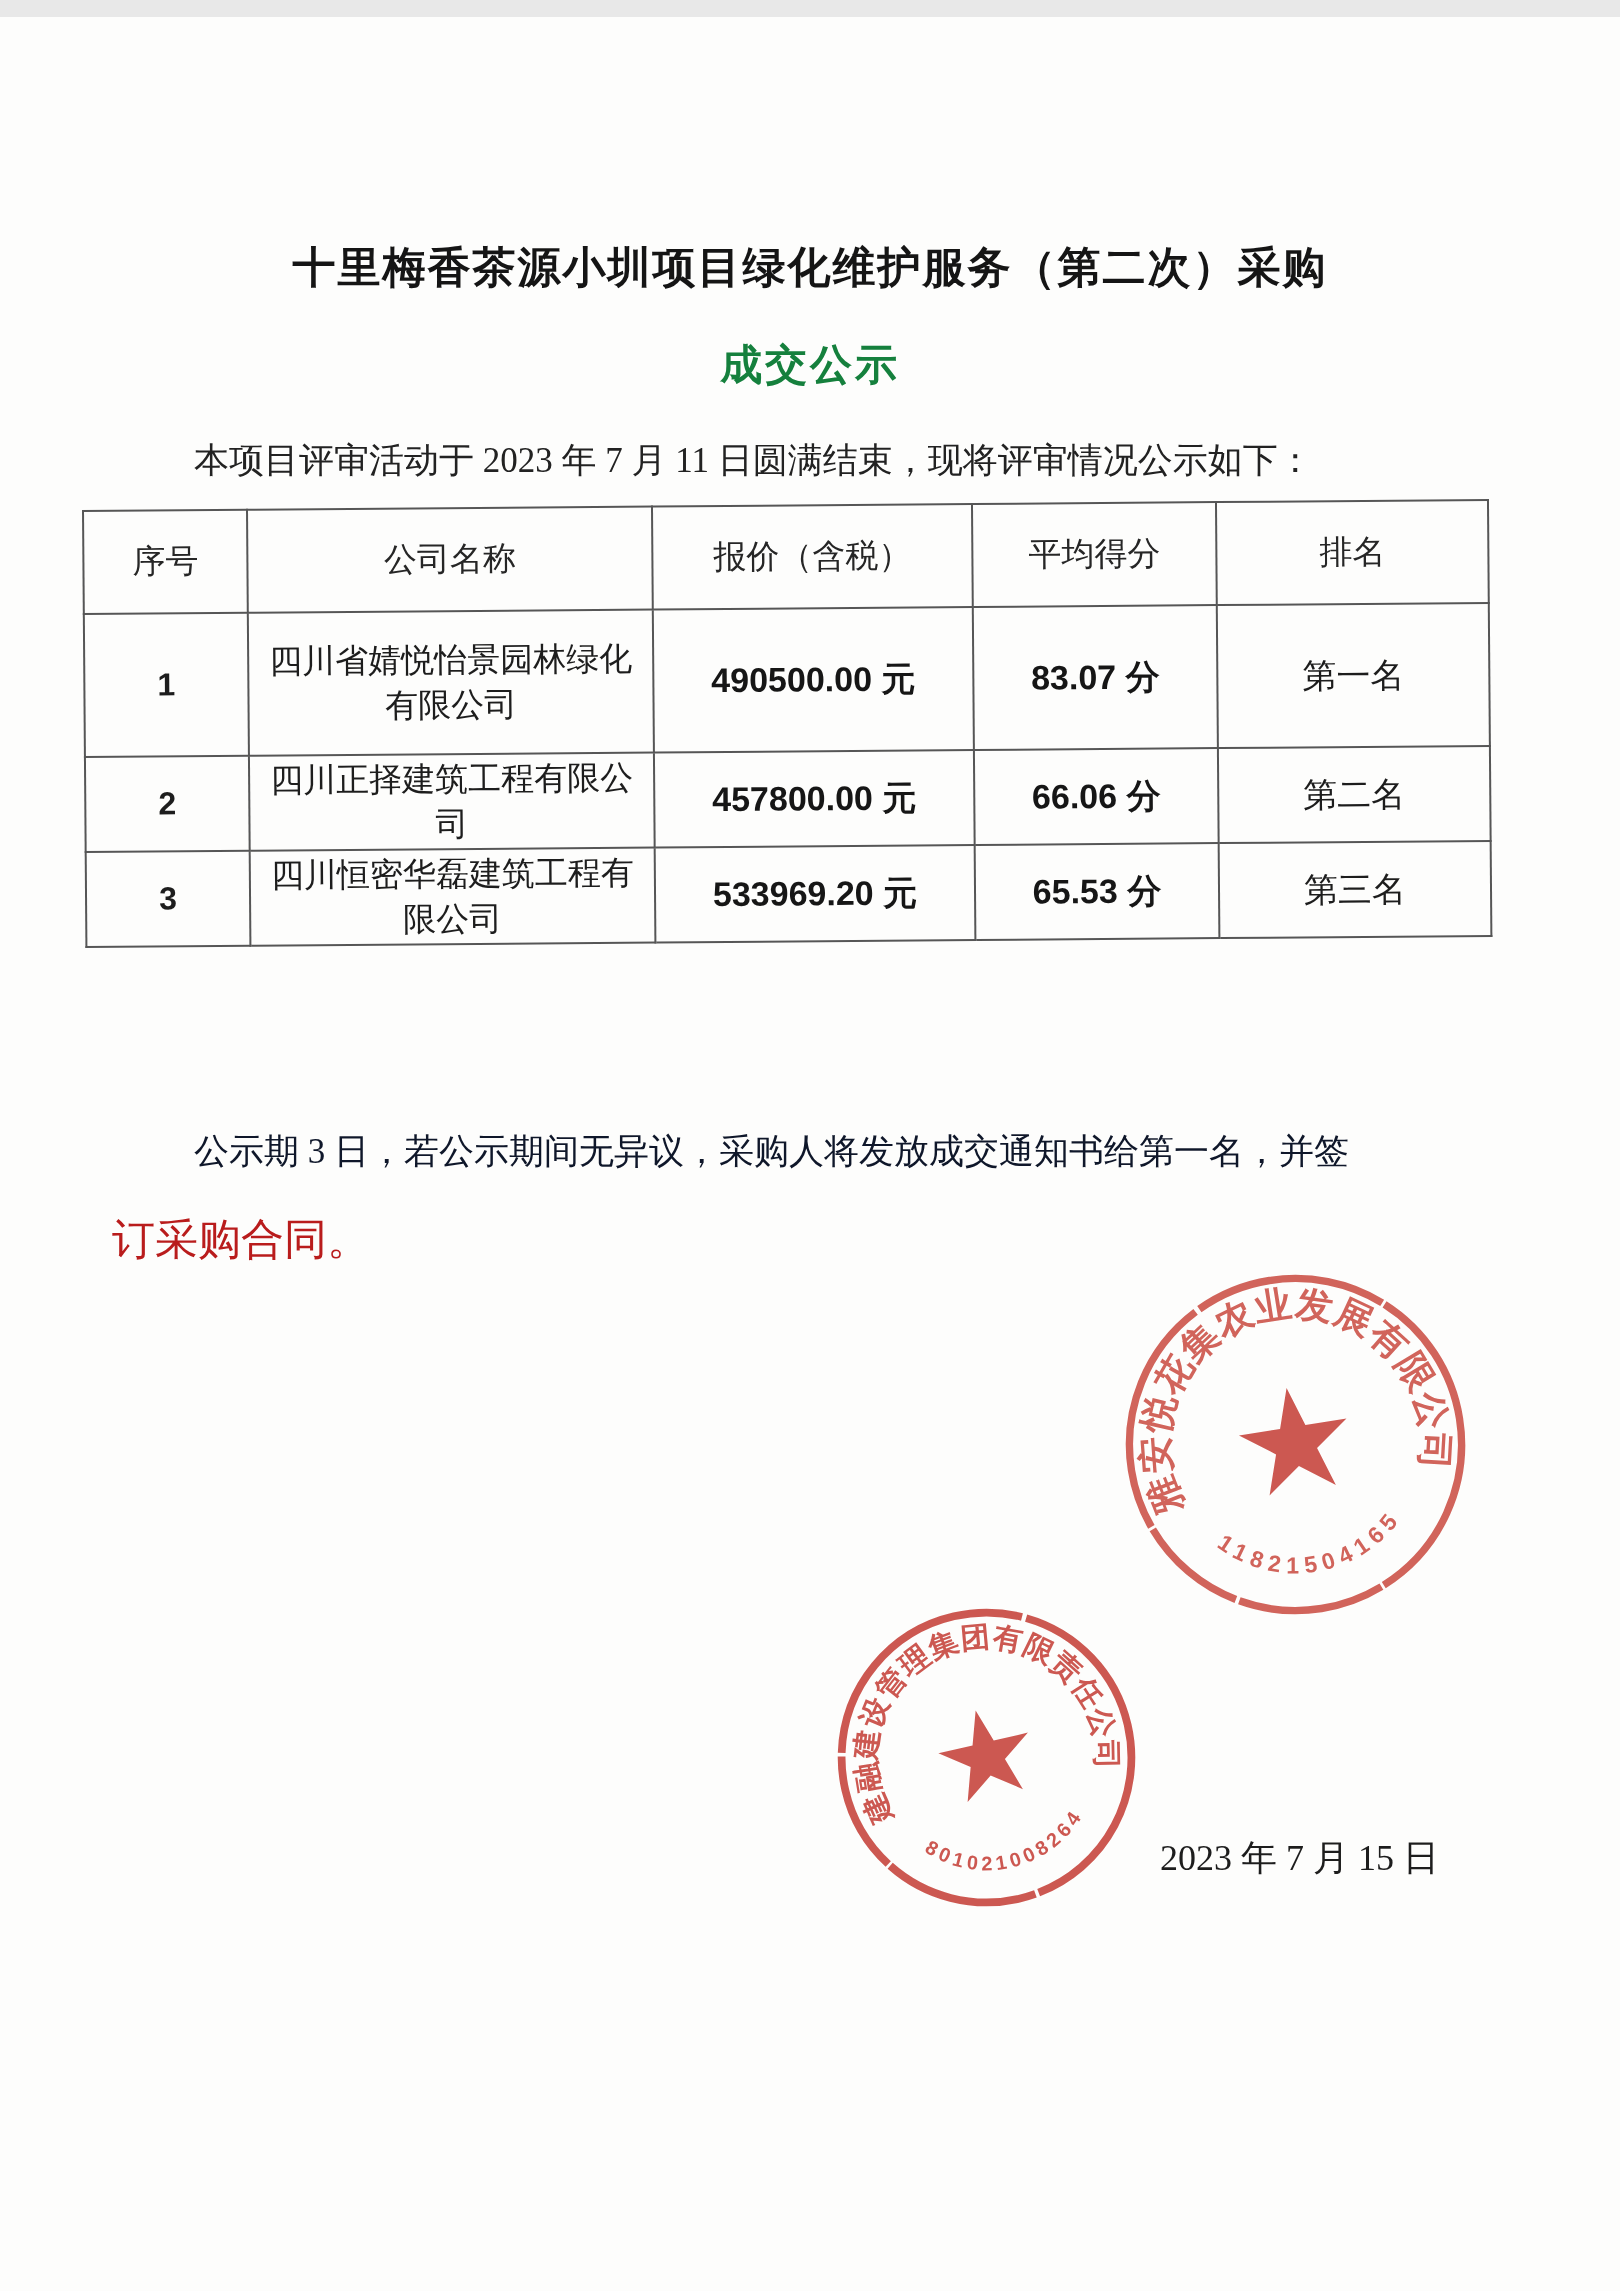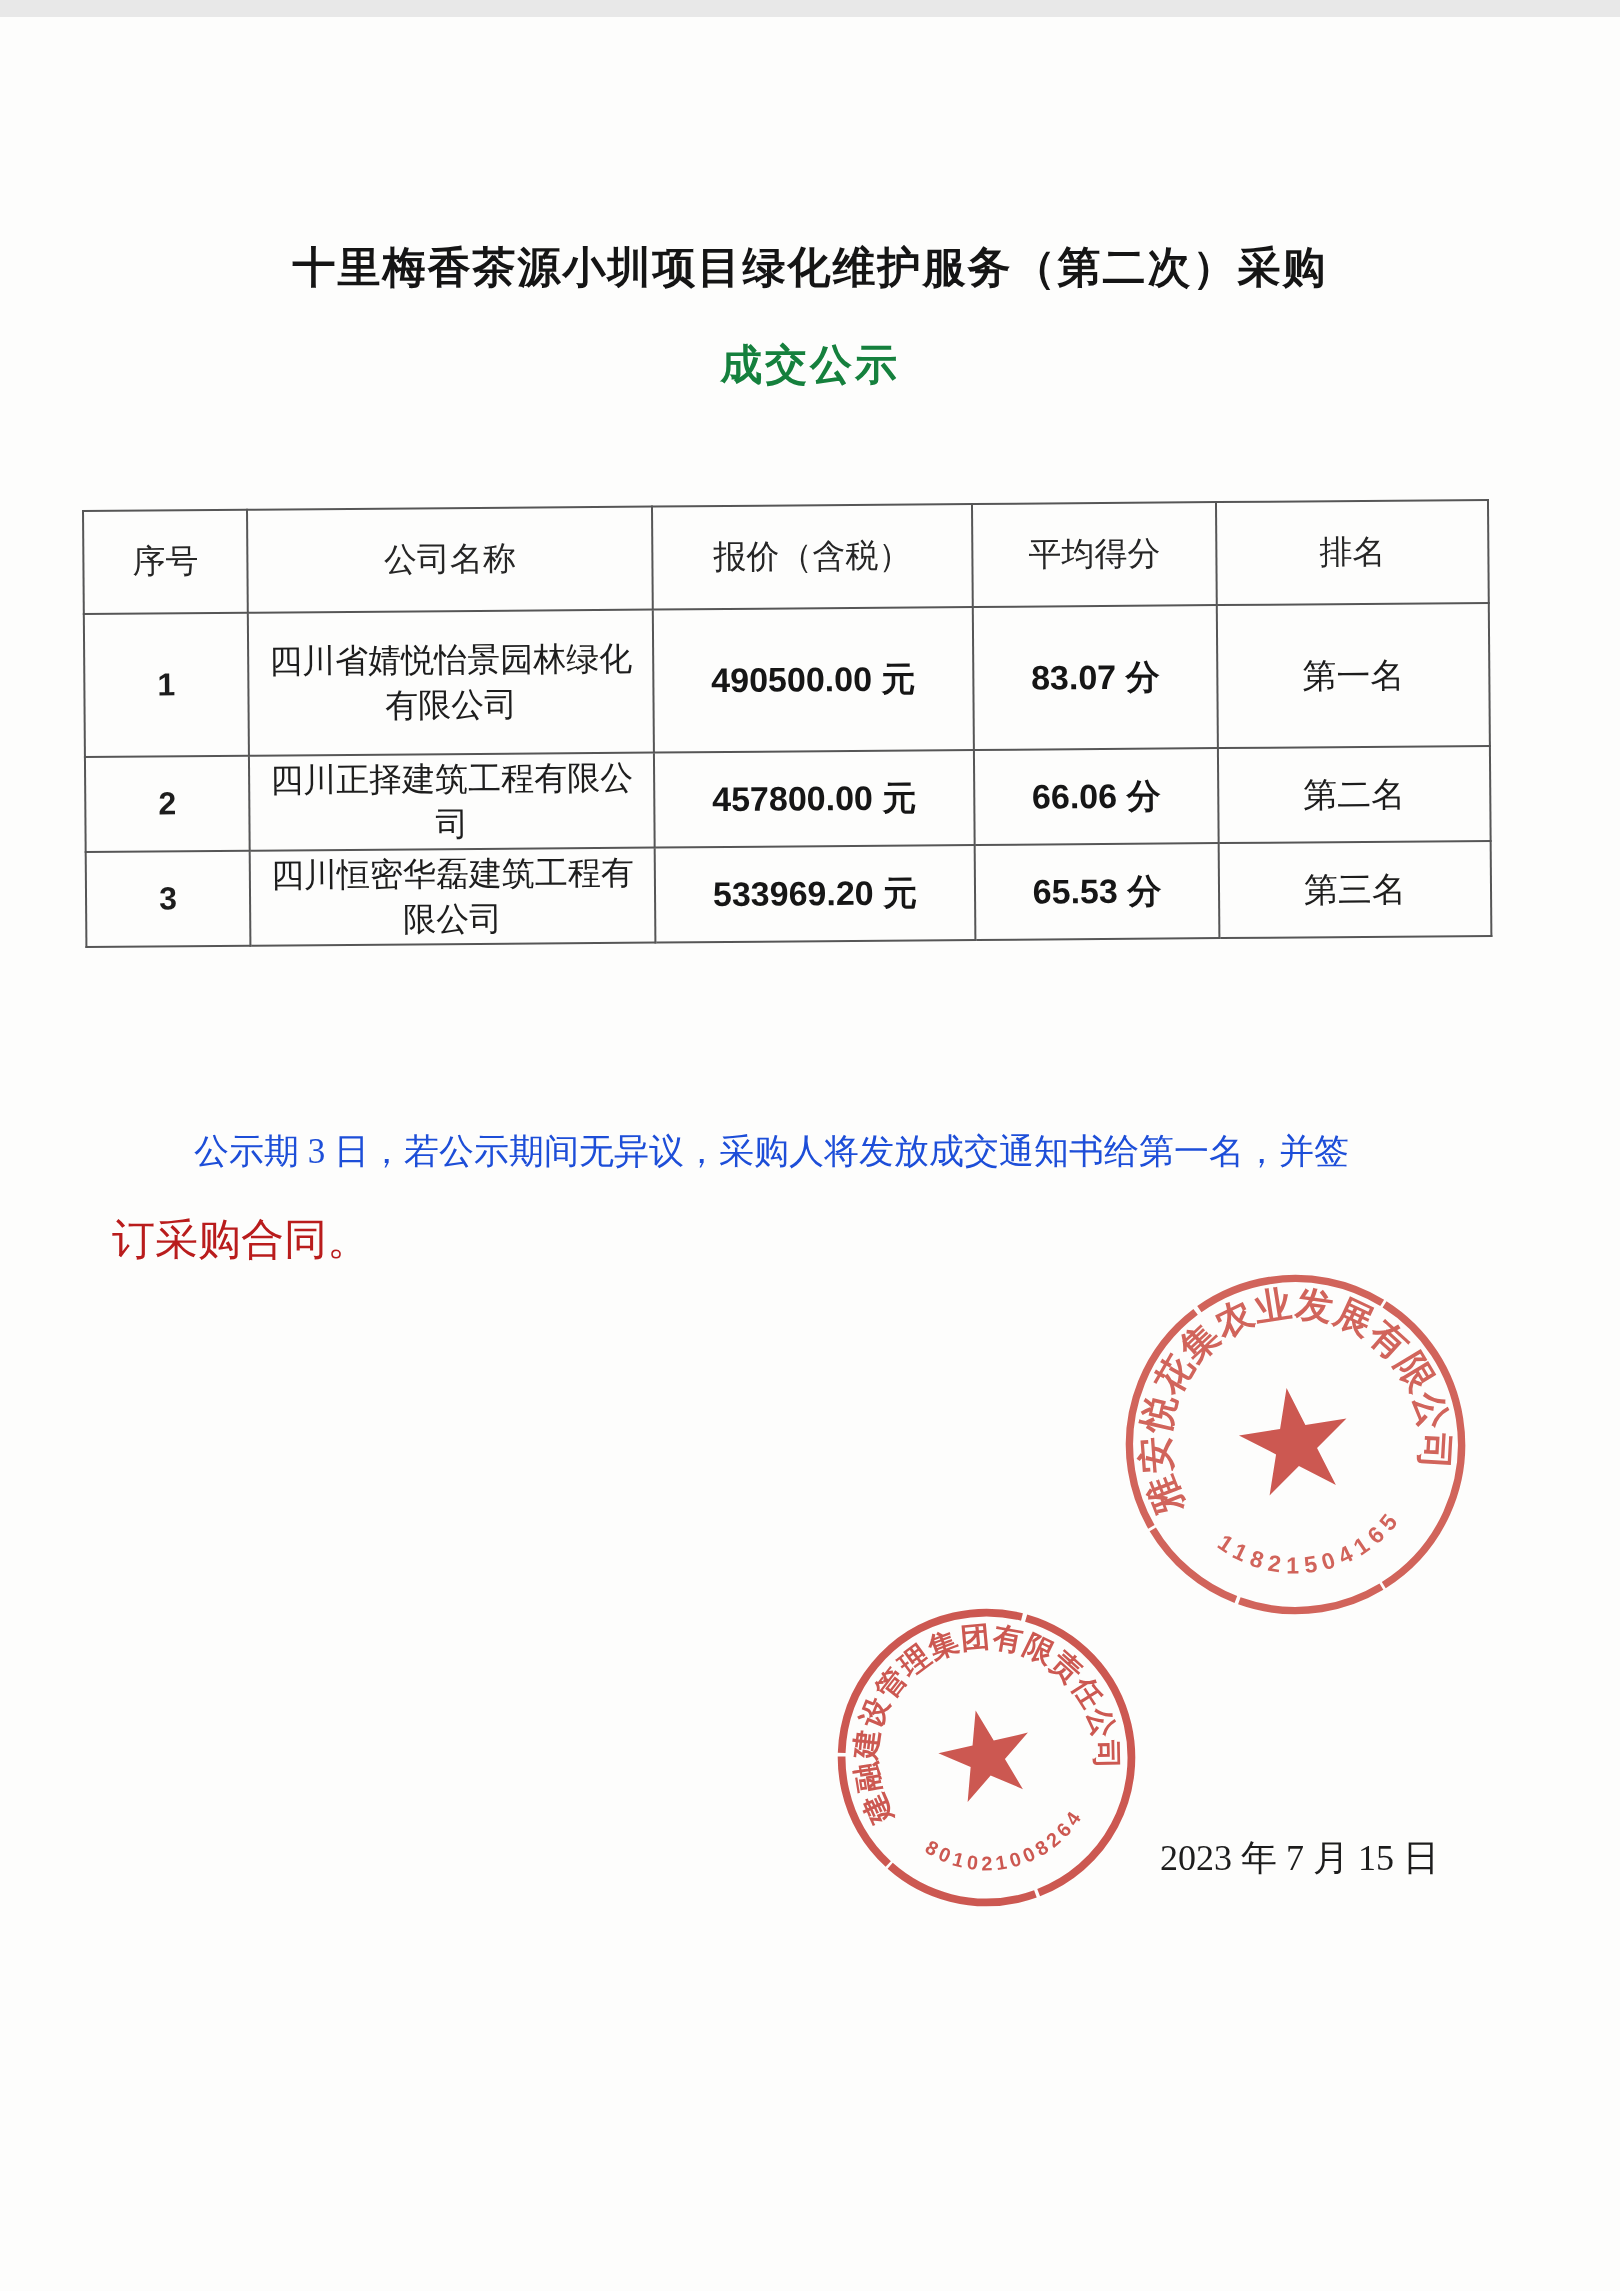--- a/index.html
+++ b/index.html
@@ -71,21 +71,21 @@
     font-size: 34px; font-weight: 700; color: #161616;
   }
   td.cell-rank { font-size: 34px; color: #1d1d1d; }
   tr.hdr  { height: 103px; }
   tr.r1   { height: 143px; }
   tr.r2   { height: 92px; }
   tr.r3   { height: 94px; }
   .notice-1 {
     position: absolute;
     top: 1111px; left: 194px;
-    font-size: 35px; color: #1d4ed8;
+    font-size: 35px; color: #0f172a;
   }
   .notice-2 {
     position: absolute;
     top: 1194px; left: 112px;
     font-size: 43px; color: #b91c1c;
   }
   .buyer-line {
     position: absolute;
     top: 1462px; left: 503px;
     font-size: 36px; color: #1d1d1d;
@@ -115,20 +115,21 @@
   .seal-digits { font-family: "Liberation Sans", sans-serif; font-weight: 700; }
 </style>
 </head>
 <body>
 
 <div class="page">
 
   <div class="doc-title">十里梅香茶源小圳项目绿化维护服务（第二次）采购</div>
   <div class="doc-subtitle">成交公示</div>
 
+  <div class="intro">本项目评审活动于 2023 年 7 月 11 日圆满结束，现将评审情况公示如下：</div>
 
   <div class="table-wrap">
     <table class="results">
       <colgroup>
         <col style="width:164px">
           <col style="width:405px">
           <col style="width:320px">
           <col style="width:244px">
           <col style="width:272px">
       </colgroup>

